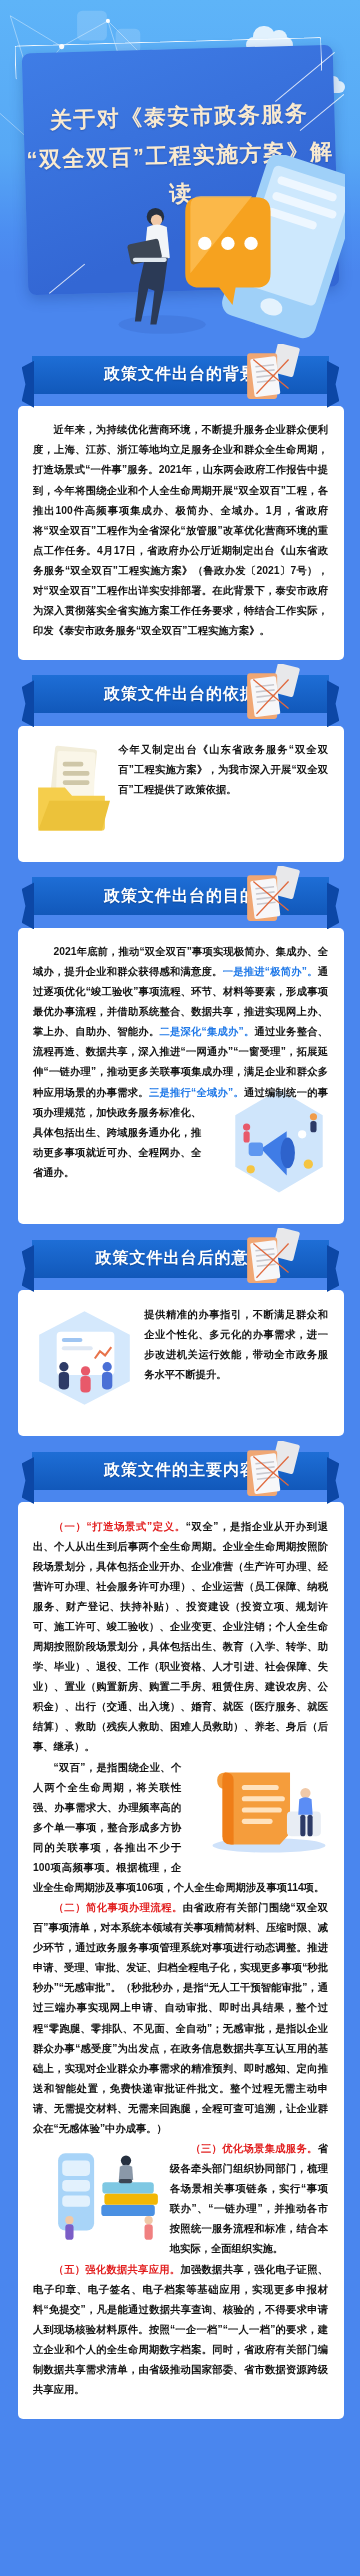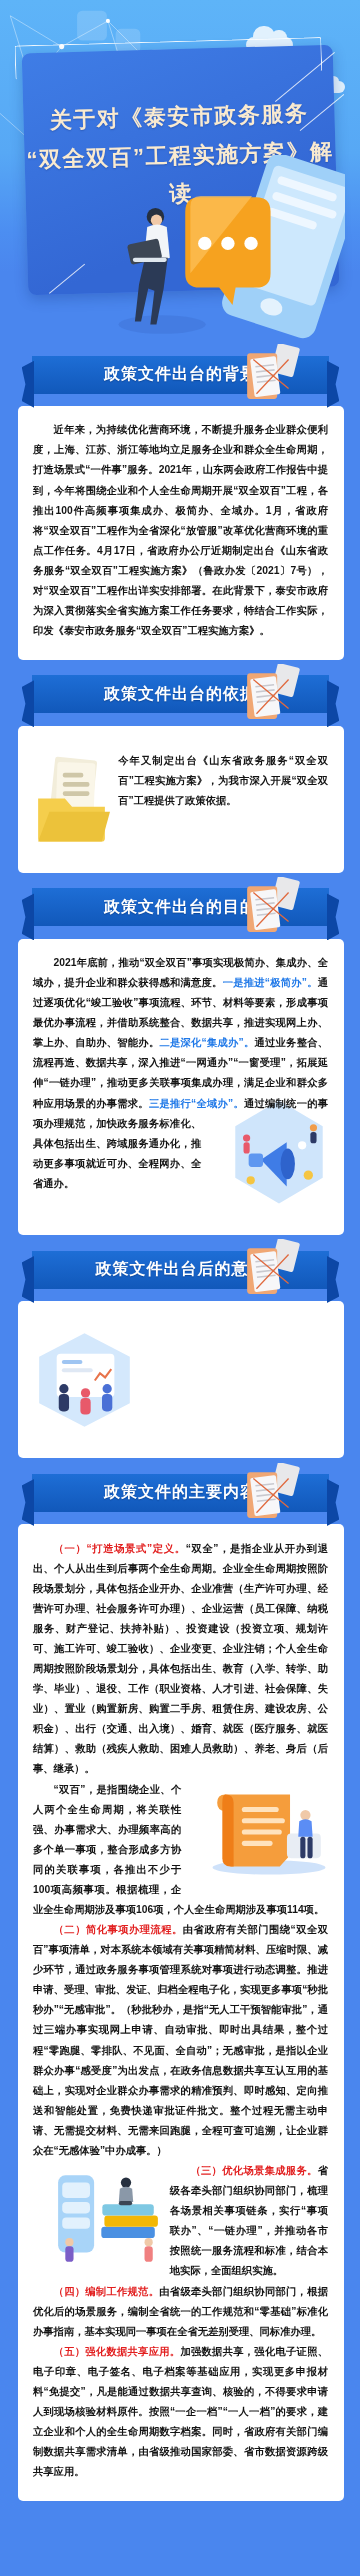--- a/index.html
+++ b/index.html
@@ -51,21 +51,21 @@
   .ribbon-label { color:#fff; font-size:16px; font-weight:bold; letter-spacing:1px;
     text-shadow:0 0.5px 1px rgba(0,40,100,.4); }
   .ribbon .folder-ico { position:absolute; right:28px; top:-11.3px; }
 
   
   .card { position:relative; background:#fff; border-radius:5px; margin:0 17.5px;
     padding:14.4px 15.5px 18.5px; font-size:10.3px; line-height:1.95; font-weight:bold;
     text-align:justify; color:#141414; z-index:1; }
   .card::after { content:""; display:block; clear:both; }
   .card p { text-indent:2em; }
-  .card p.cont { text-indent:0;margin-top:11px; }
+  .card p.cont { text-indent:0; }
   .lead-red { color:#e21f1f; }
   .lead-blue { color:#2079e8; }
   .fl-r { float:right; margin:4.1px 0 4.1px 8.2px; shape-outside:margin-box; }
   .fl-l { float:left; margin:4.1px 8.2px 4.1px 0; shape-outside:margin-box; }
 </style>
 </head>
 <body>
 
 <div class="page">
 
@@ -252,21 +252,21 @@
             </g>
           <g>
               <circle cx="102" cy="120" r="9" fill="#e8596a"></circle>
               <rect x="92" y="130" width="20" height="32" rx="8" fill="#e8596a"></rect>
             </g>
           <g>
               <circle cx="144" cy="112" r="9" fill="#4a70d6"></circle>
               <rect x="134" y="122" width="20" height="34" rx="8" fill="#4a70d6"></rect>
             </g>
         </svg>
-      </span>
+      </span><span>提供精准的办事指引，不断满足群众和企业个性化、多元化的办事需求，进一步改进机关运行效能，带动全市政务服务水平不断提升。</span>
     </p>
   </div>
 
   <div class="ribbon">
     <span class="ribbon-label">政策文件的主要内容</span>
     <svg class="folder-ico" width="58" height="58" viewBox="0 0 112 112">
       <rect x="60" y="2" width="44" height="58" rx="4" fill="#e8e8ea" transform="rotate(14 82 31)"></rect>
       <rect x="8" y="18" width="58" height="88" rx="6" fill="#f0a774"></rect>
       <rect x="18" y="26" width="50" height="74" rx="4" fill="#f7f7f9" transform="rotate(-7 43 63)"></rect>
       <g stroke="#c9c9cf" stroke-width="3">
@@ -325,22 +325,19 @@
               <rect x="22" y="158" width="16" height="30" rx="6" fill="#7b5ec7"></rect>
             </g>
           <g>
               <circle cx="184" cy="150" r="8" fill="#f0c9a8"></circle>
               <rect x="176" y="158" width="16" height="30" rx="6" fill="#f08080"></rect>
             </g>
         </svg>
       </span><span class="lead-red">（三）优化场景集成服务。</span><span>省级各牵头部门组织协同部门，梳理各场景相关事项链条，实行“事项联办”、“一链办理”，并推动各市按照统一服务流程和标准，结合本地实际，全面组织实施。</span>
     </p>
     <p>
-      <span class="lead-red">（四）编制工作规范。</span><span>由省级牵头部门组织协同部门，根据优化后的场景服务，编制全省统一的工作规范和“零基础”标准化办事指南，基本实现同一事项在全省无差别受理、同标准办理。</span>
-    </p>
-    <p>
       <span class="lead-red">（五）强化数据共享应用。</span><span>加强数据共享，强化电子证照、电子印章、电子签名、电子档案等基础应用，实现更多申报材料“免提交”，凡是能通过数据共享查询、核验的，不得要求申请人到现场核验材料原件。按照“一企一档”“一人一档”的要求，建立企业和个人的全生命周期数字档案。同时，省政府有关部门编制数据共享需求清单，由省级推动国家部委、省市数据资源跨级共享应用。</span>
     </p>
 
   </div>
 
 </div>
 
 
 </body></html>

